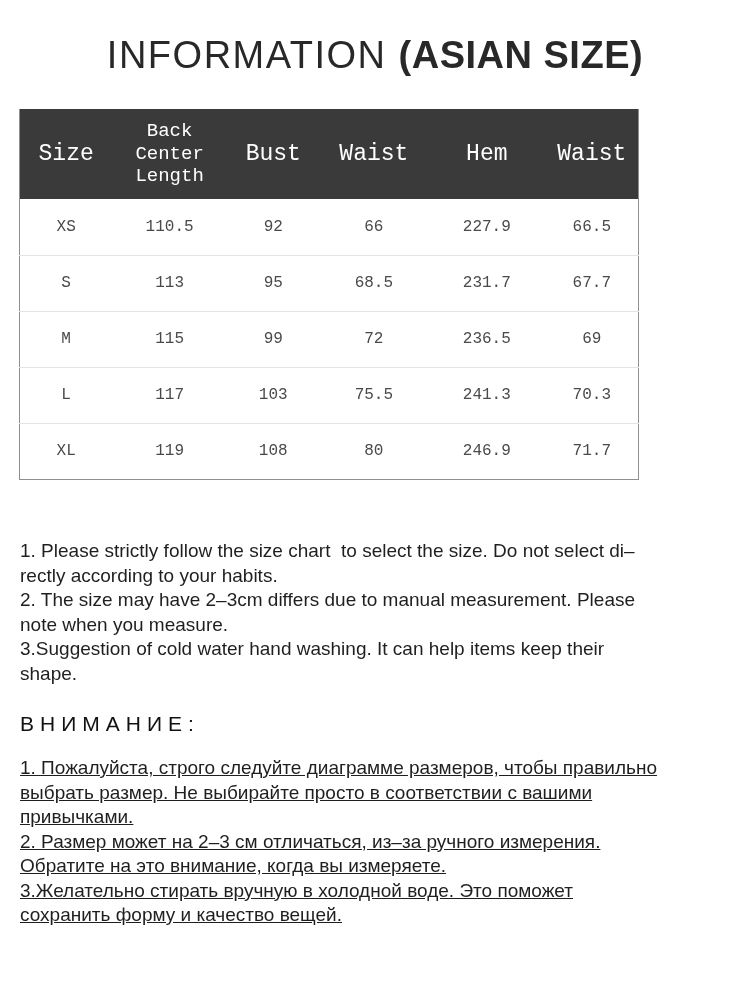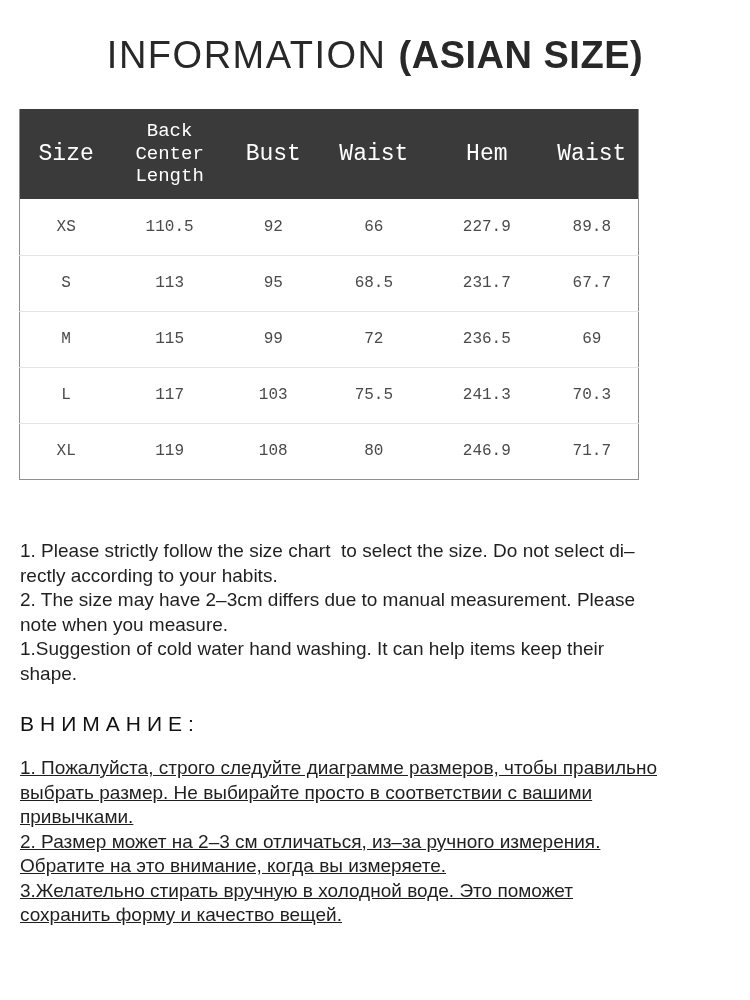--- a/index.html
+++ b/index.html
@@ -122,21 +122,21 @@
       <th>Waist</th>
     </tr>
   </thead>
   <tbody>
     <tr>
       <td>XS</td>
       <td>110.5</td>
       <td>92</td>
       <td>66</td>
       <td>227.9</td>
-      <td>89.8</td>
+      <td>66.5</td>
     </tr>
     <tr>
       <td>S</td>
       <td>113</td>
       <td>95</td>
       <td>68.5</td>
       <td>231.7</td>
       <td>67.7</td>
     </tr>
     <tr>
@@ -165,21 +165,21 @@
     </tr>
   </tbody>
 </table>
 
 <div class="notes">
   <section>
     <p class="note-body">1. Please strictly follow the size chart  to select the size. Do not select di–
 rectly according to your habits.
 2. The size may have 2–3cm differs due to manual measurement. Please
 note when you measure.
-1.Suggestion of cold water hand washing. It can help items keep their
+3.Suggestion of cold water hand washing. It can help items keep their
 shape.</p>
   </section>
   <section>
     <h2 class="note-heading-ru">ВНИМАНИЕ:</h2>
     <p class="note-body note-body-ru">1. Пожалуйста, строго следуйте диаграмме размеров, чтобы правильно
 выбрать размер. Не выбирайте просто в соответствии с вашими
 привычками.
 2. Размер может на 2–3 см отличаться, из–за ручного измерения.
 Обратите на это внимание, когда вы измеряете.
 3.Желательно стирать вручную в холодной воде. Это поможет

